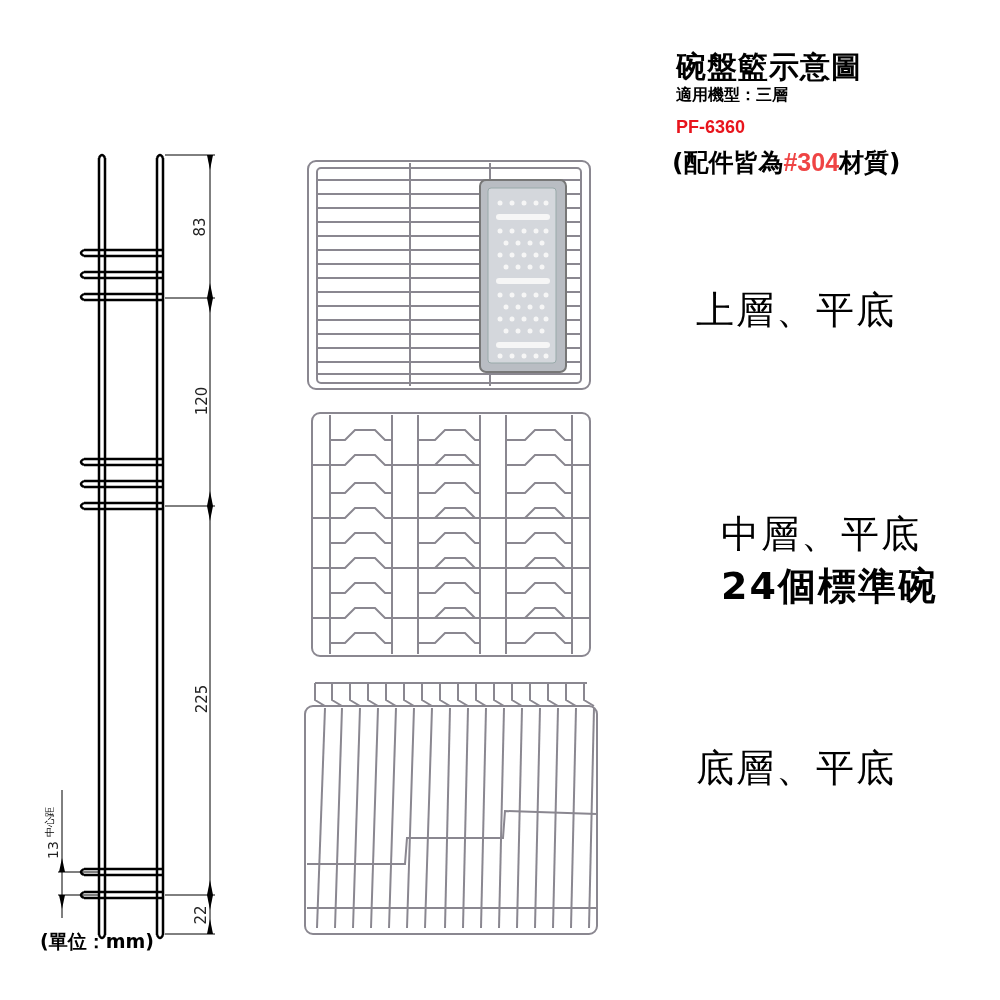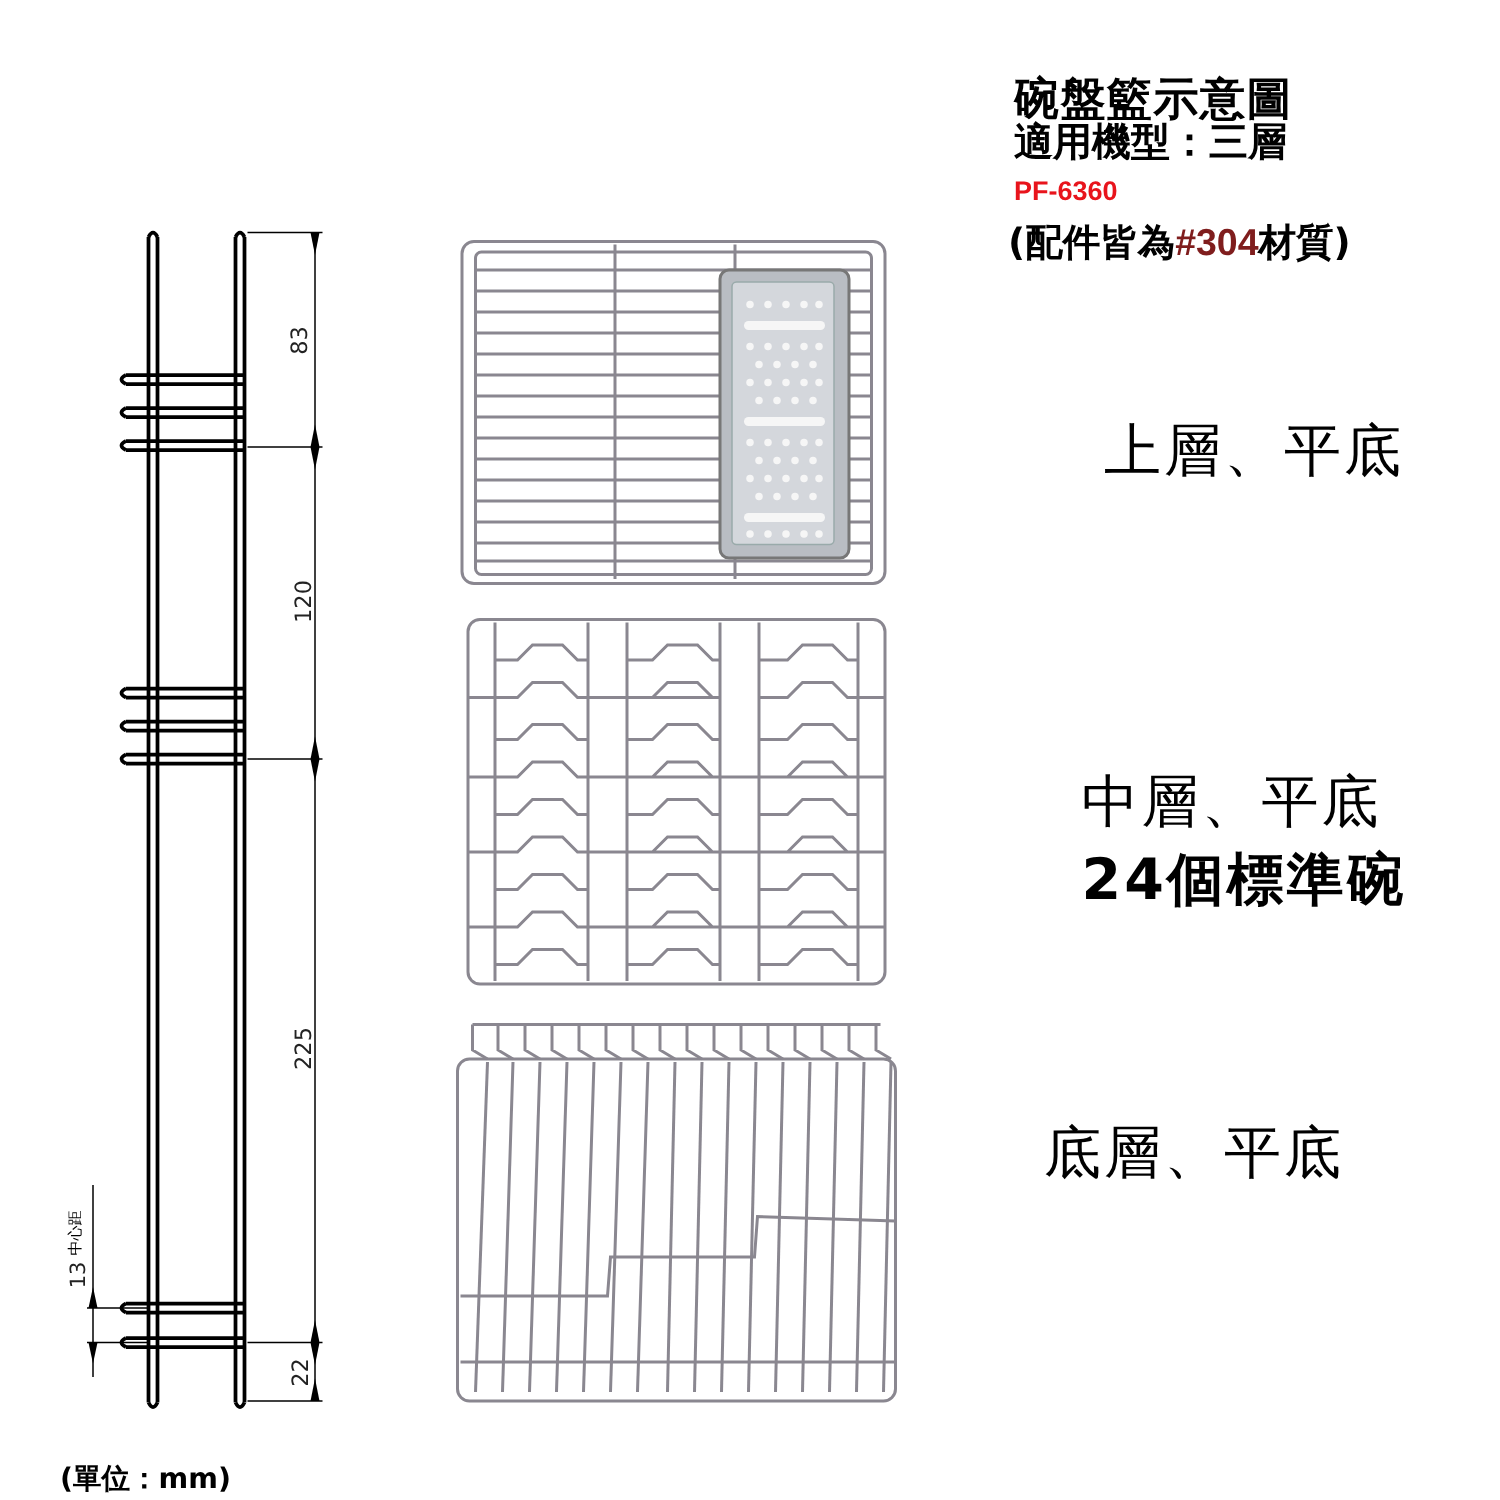--- a/index.html
+++ b/index.html
@@ -1,26 +1,26 @@
 <!DOCTYPE html>
 <html><head>
 <meta charset="utf-8">
 <style>
   html, body { margin:0; padding:0; background:#ffffff; }
   body { width:1000px; height:1000px; position:relative; overflow:hidden; font-family:"DejaVu Sans", sans-serif; color:#000; }
   .abs { position:absolute; }
   .title { left:676px; top:42px; font-size:30px; font-weight:bold; letter-spacing:1px; white-space:nowrap; line-height:50px; }
-  .subtitle { left:676px; top:80px; font-size:26px; font-weight:bold; white-space:nowrap; line-height:30px; }
+  .subtitle { left:676px; top:80px; font-size:16px; font-weight:bold; white-space:nowrap; line-height:30px; }
   .model { left:676px; top:112px; font-size:18px; font-weight:bold; color:#e8141c; font-family:"Liberation Sans", sans-serif; line-height:30px; }
   .material { left:672px; top:146px; font-size:25px; font-weight:bold; white-space:nowrap; line-height:32px; }
-  .material .red { color:#7f1d1d; font-family:"Liberation Sans", sans-serif; }
+  .material .red { color:#ef4444; font-family:"Liberation Sans", sans-serif; }
   .desc { left:696px; font-size:38px; line-height:52px; white-space:nowrap; letter-spacing:2px; }
   .desc .l2 { display:block; }
   .desc.bold2 .l2 { font-weight:bold; }
-  .unit { left:40px; top:973px; font-size:19px; font-weight:bold; white-space:nowrap; }
+  .unit { left:40px; top:929px; font-size:19px; font-weight:bold; white-space:nowrap; }
   svg { position:absolute; left:0; top:0; }
 </style>
 </head>
 <body>
 
 <svg width="300" height="1000" viewBox="0 0 300 1000">
   <g stroke="#000" fill="none">
 
     <path d="M99 158 L99 935 M105 158 L105 935" stroke-width="2.5"></path>
     <path d="M157 158 L157 935 M163 158 L163 935" stroke-width="2.5"></path>
@@ -212,21 +212,21 @@
     <path d="M12 186 L110 186 L112 160 L208 160 L210 133 L302 136"></path>
     <line x1="12" y1="230" x2="302" y2="230"></line>
   </g>
 </svg>
 
 <div class="abs title">碗盤籃示意圖</div>
 <div class="abs subtitle">適用機型：三層</div>
 <div class="abs model">PF-6360</div>
 <div class="abs material"><span>(配件皆為</span><span class="red">#304</span><span>材質)</span></div>
 
-<div class="abs desc" style="top:274px;margin-left:40px;">
+<div class="abs desc" style="top:284px;">
   <span class="l1">上層、平底</span>
 </div>
 <div class="abs desc bold2" style="top:508px;margin-left:25px;">
   <span class="l1">中層、平底</span>
   <span class="l2">24個標準碗</span>
 </div>
 <div class="abs desc bold2" style="top:742px;text-align:right;">
   <span class="l1">底層、平底</span>
 </div>
 

